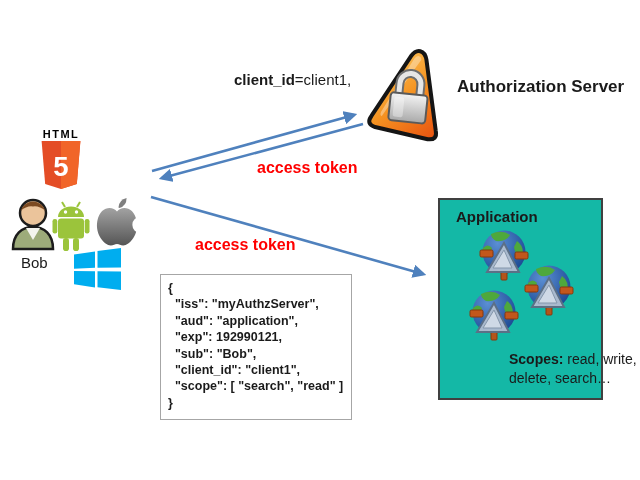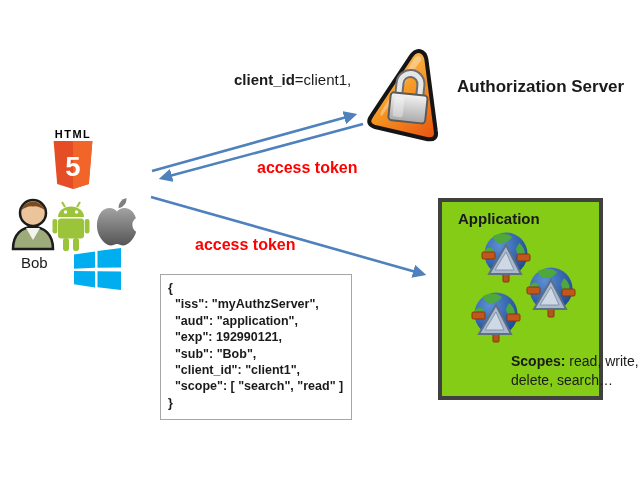--- a/index.html
+++ b/index.html
@@ -21,31 +21,31 @@
     left:160px;top:274px;width:192px;height:146px;box-sizing:border-box;
     border:1px solid #a6a6a6;background:#fff;
   }
   .token-box pre{
     margin:5px 0 0 7px;font-family:"Liberation Sans", sans-serif;
     font-size:12.5px;font-weight:bold;line-height:16.4px;white-space:pre;
   }
   
   .app-box{
     left:438px;top:198px;width:165px;height:202px;box-sizing:border-box;
-    border:4px solid #404040;background:#84cc16;
+    border:2px solid #404040;background:#14b8a6;
   }
   .app-title{position:absolute;left:16px;top:8px;font-size:15px;font-weight:bold;}
   .scopes{position:absolute;left:27px;top:150px;width:132px;font-size:14px;line-height:18.5px;margin-left:42px;}
   .scopes b{font-weight:bold;}
   .globe{position:absolute;}
   .globe1{left:39px;top:29px;}
   .globe2{left:84px;top:64px;}
   .globe3{left:29px;top:89px;}
   
-  .html5{left:50px;top:128px;width:46px;text-align:center;}
+  .html5{left:38px;top:128px;width:46px;text-align:center;}
   .html5 .word{font-size:11px;font-weight:bold;letter-spacing:1.5px;color:#000;margin-bottom:1px;}
   .dotnet{left:95px;top:141px;width:52px;}
   .dotnet .ms{font-size:6.5px;color:#777;margin:-1px 0 0 4px;letter-spacing:.3px;}
   .dotnet .net{font-size:15px;color:#111;letter-spacing:1px;margin-left:1px;}
   .user-icon{left:10px;top:196px;}
   .android-icon{left:52px;top:201px;}
   .apple-icon{left:93px;top:197px;}
   .windows-icon{left:74px;top:248px;}
   .auth-icon{left:366px;top:44px;}
   svg{display:block;}

